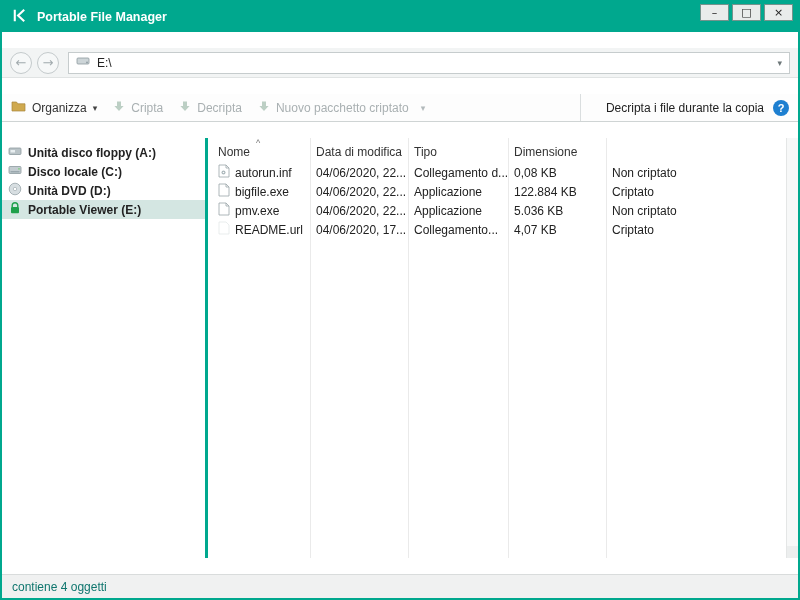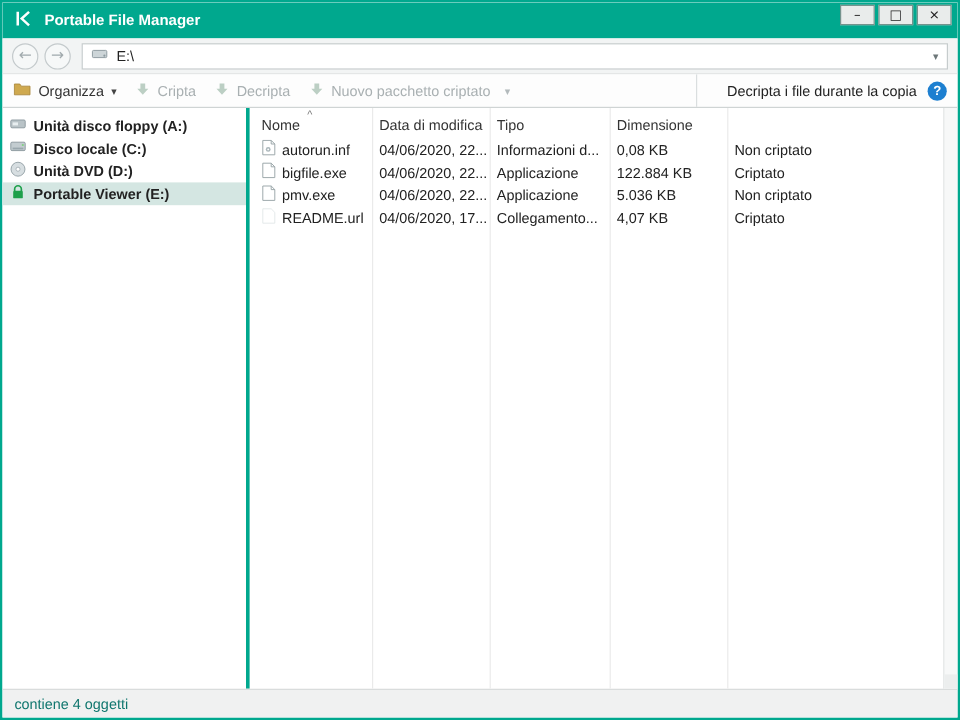--- a/index.html
+++ b/index.html
@@ -10,20 +10,21 @@
     color: #222;
     background: #fff;
   }
   .window {
     position: relative;
     width: 800px; height: 600px;
     border: 2px solid #00a88e;
     background: #fff;
     display: flex; flex-direction: column;
     overflow: hidden;
+    gap: 16px;
   }
   
   .titlebar {
     flex: 0 0 30px;
     background: #00a88e;
     display: flex; align-items: center;
     padding: 0 9px; gap: 9px;
   }
   .title { color: #fff; font-weight: bold; font-size: 12.5px; }
   .controls { position: absolute; top: 2px; right: 5px; display: flex; gap: 3px; }
@@ -243,21 +244,21 @@
             <svg width="12" height="14" viewBox="0 0 12 14">
                 <path d="M1 1 h7 l3 3 v9 H1 z" fill="#fff" stroke="#9aa5a8" stroke-width="0.8"></path>
                 <path d="M8 1 v3 h3" fill="none" stroke="#9aa5a8" stroke-width="0.8"></path>
                 <circle cx="5.5" cy="8.5" r="2" fill="#aab6ba"></circle>
                 <circle cx="5.5" cy="8.5" r="0.8" fill="#fff"></circle>
               </svg>
           </span>
           <span>autorun.inf</span>
         </div>
         <div class="cell">04/06/2020, 22...</div>
-        <div class="cell">Informazioni d...</div>
+        <div class="cell">Collegamento d...</div>
         <div class="cell">0,08 KB</div>
         <div class="cell">Non criptato</div>
       </div>
 
       <div class="cols lrow">
         <div class="cell name-cell">
           <span>
             <svg width="12" height="14" viewBox="0 0 12 14">
                 <path d="M1 1 h7 l3 3 v9 H1 z" fill="#fff" stroke="#9aa5a8" stroke-width="0.8"></path>
                 <path d="M8 1 v3 h3" fill="none" stroke="#9aa5a8" stroke-width="0.8"></path>

